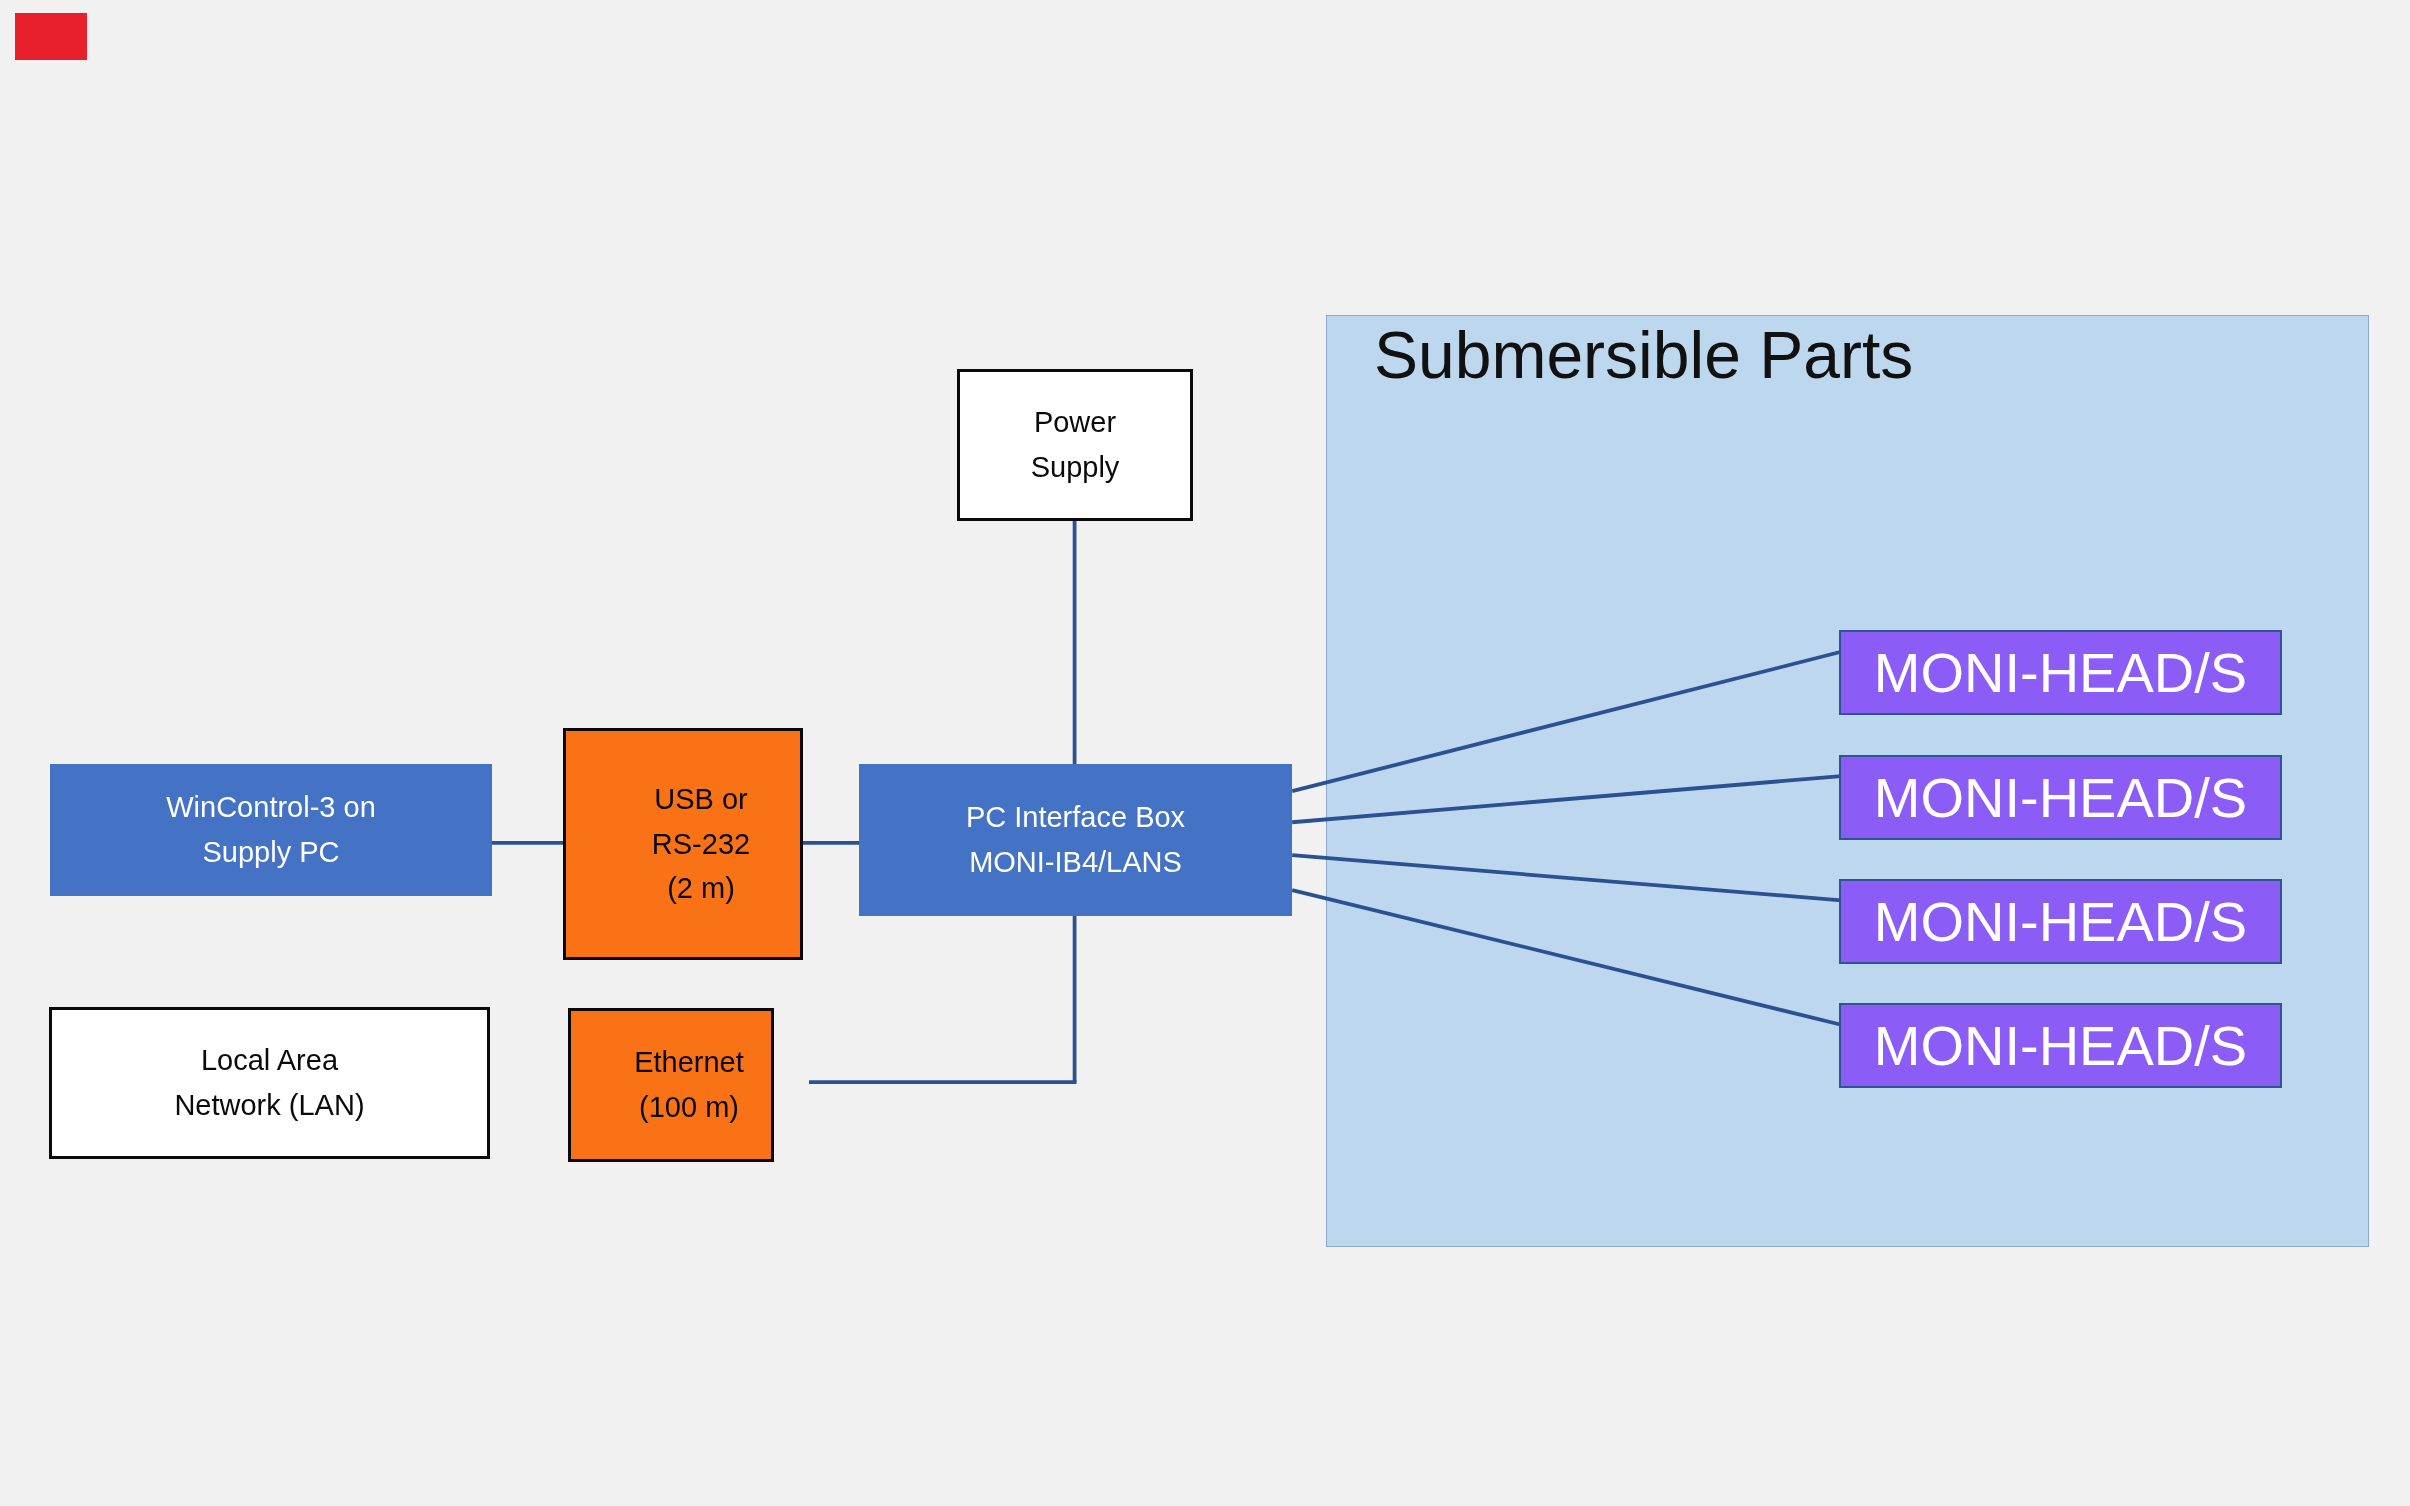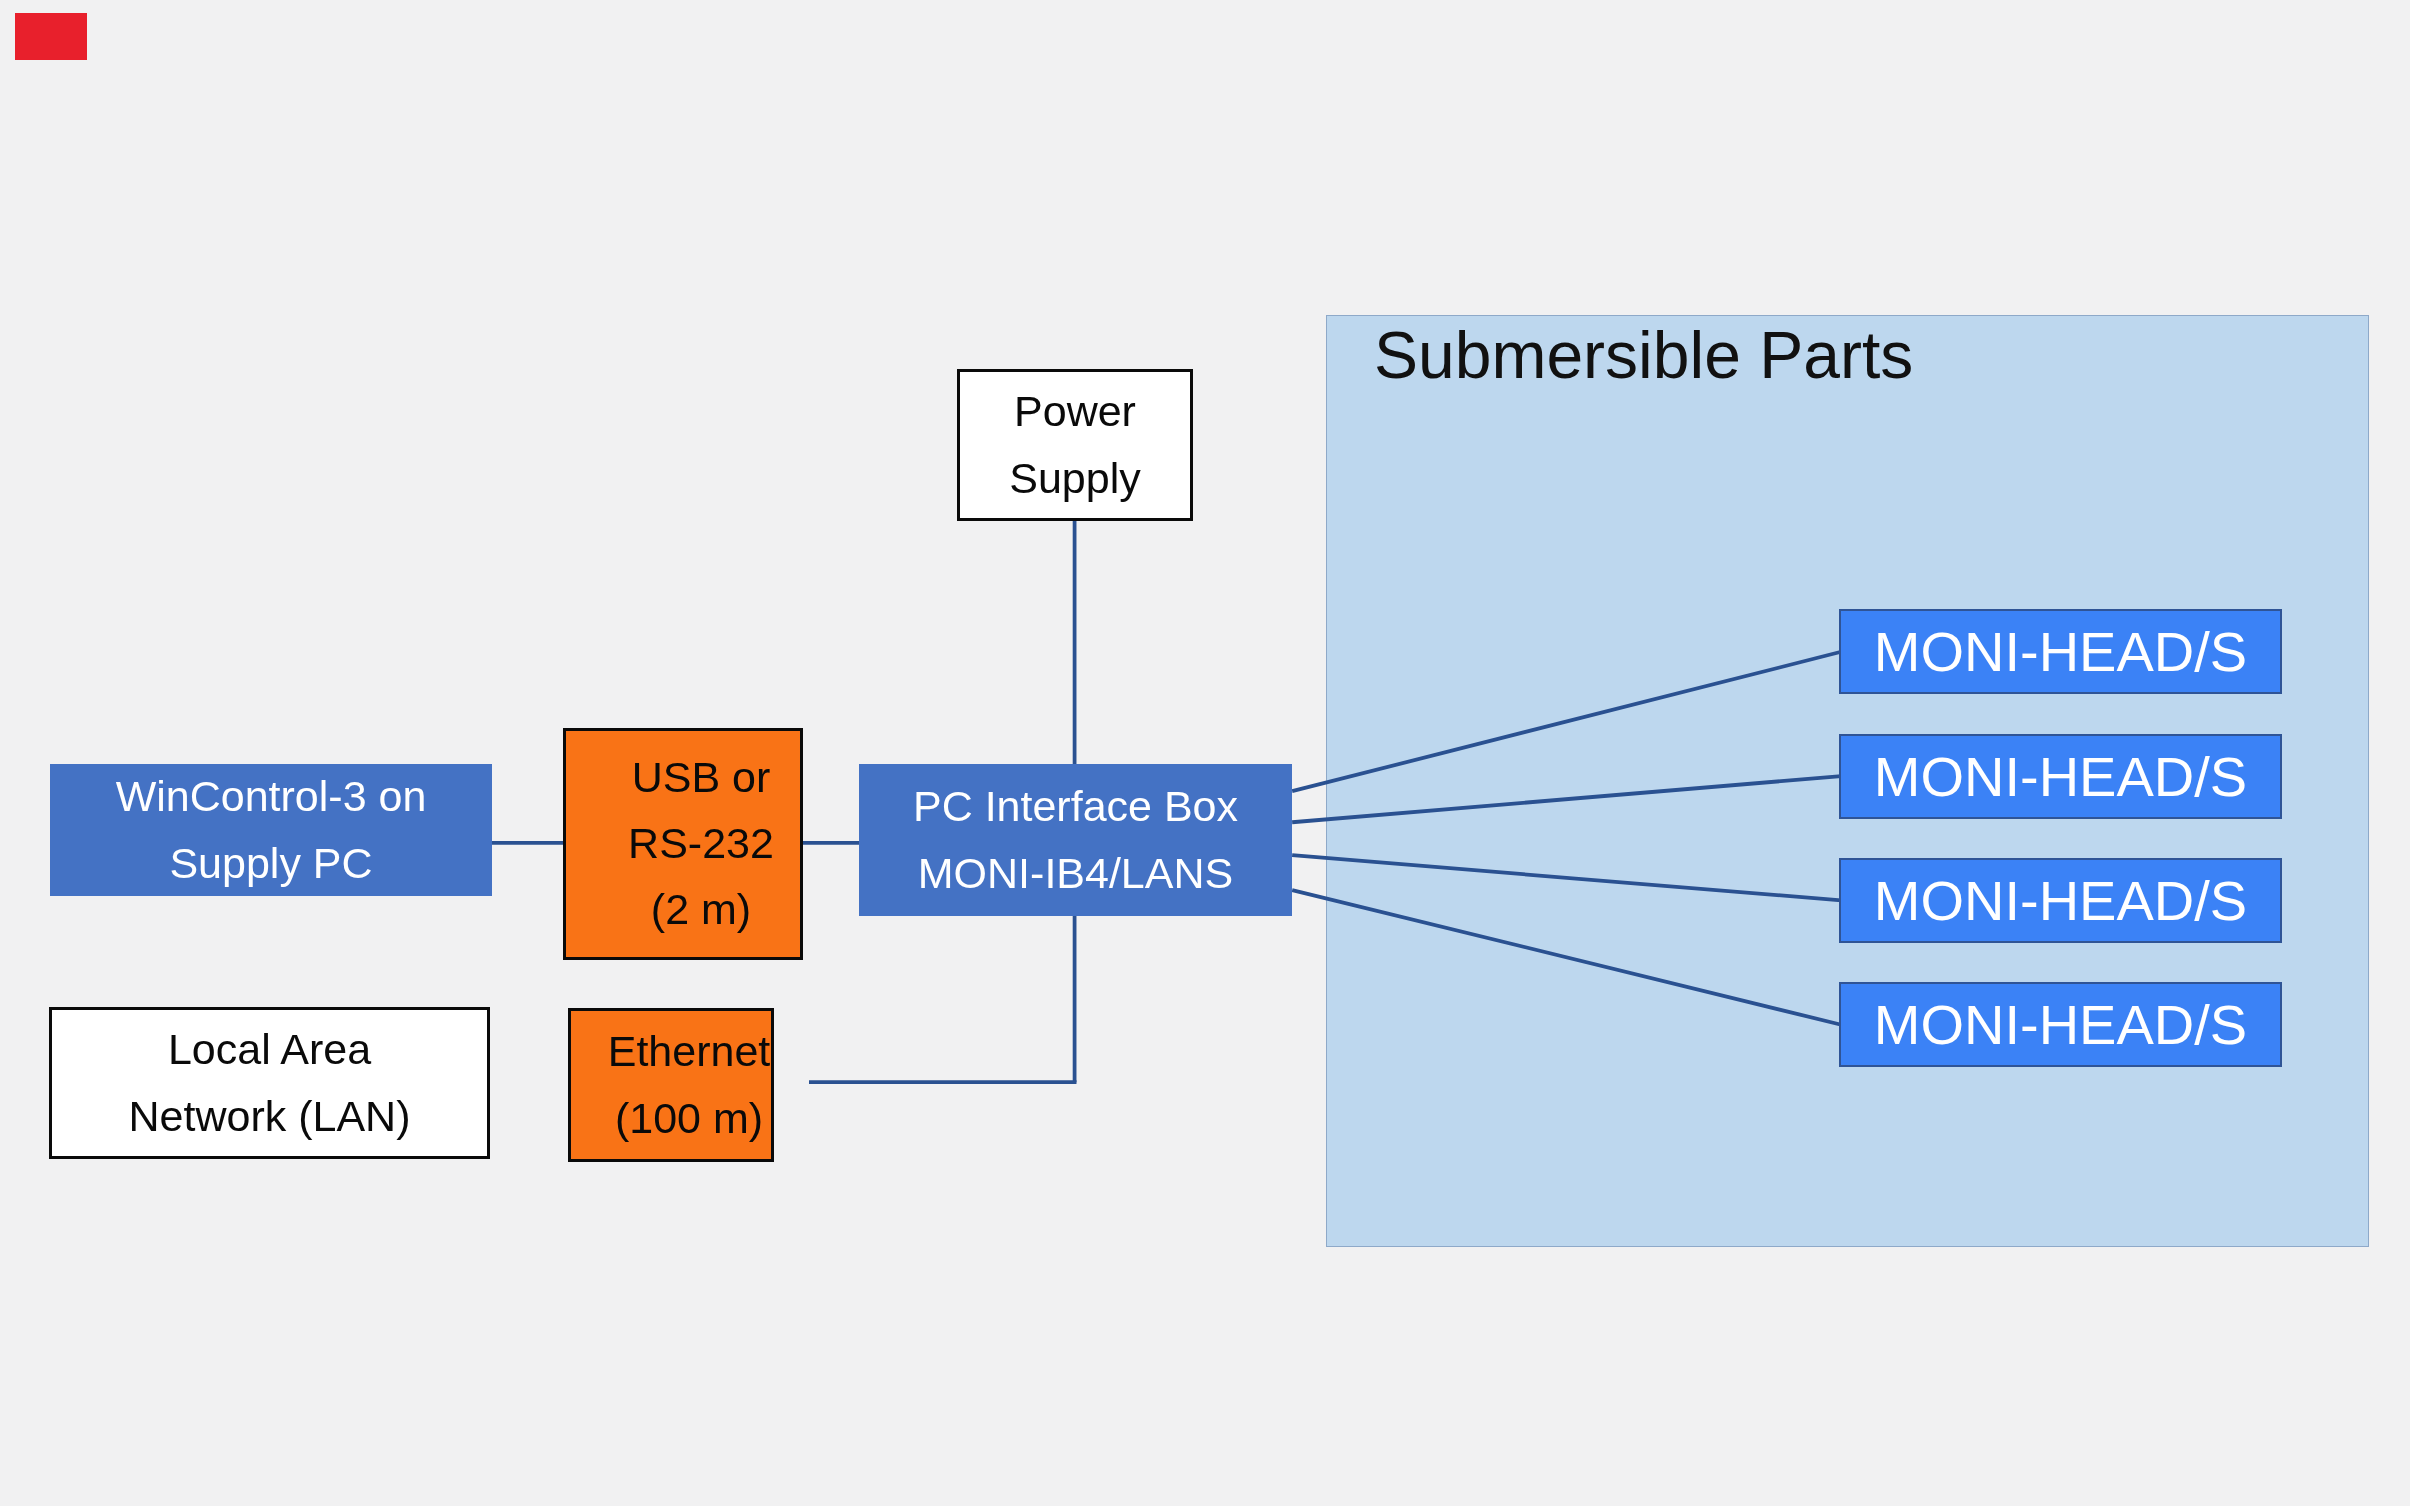--- a/index.html
+++ b/index.html
@@ -46,44 +46,45 @@
   }
   .node {
     position: absolute;
     display: flex;
     flex-direction: column;
     align-items: center;
     justify-content: center;
     text-align: center;
     box-sizing: border-box;
     line-height: 1.55;
-    font-size: 43px;
+    font-size: 29px;
     white-space: nowrap;
   }
   .node.blue {
     background: #4472c4;
     color: #ffffff;
   }
   .node.gray {
     background: #f97316;
     color: #0a0a0a;
     border: 3.8px solid #0a0a0a;
     padding-left: 36px;
   }
   .node.white {
     background: #ffffff;
     color: #0a0a0a;
     border: 3.8px solid #0a0a0a;
   }
   .node.moni {
-    background: #3b82f6;
+    background: #8b5cf6;
     color: #ffffff;
     border: 2.8px solid #2f5496;
     font-size: 56px;
     line-height: 1;
+    margin-top: 21px;
   }
   
   #wincontrol  { left: 50px;   top: 764px;  width: 442px; height: 132px; }
   #usb         { left: 563px;  top: 728px;  width: 240px; height: 232px; line-height: 1.53; }
   #power       { left: 957px; top: 369px;  width: 236px; height: 152px; }
   #pcbox       { left: 859px;  top: 764px;  width: 433px; height: 152px; }
   #rs485       { left: 1443px; top: 758px;  width: 237px; height: 151px; }
   #lan         { left: 49px;   top: 1007px; width: 441px; height: 152px; }
   #ethernet    { left: 568px;  top: 1008px; width: 206px; height: 154px; }
   #moni1       { left: 1839px; top: 609px;  width: 443px; height: 85px; }

